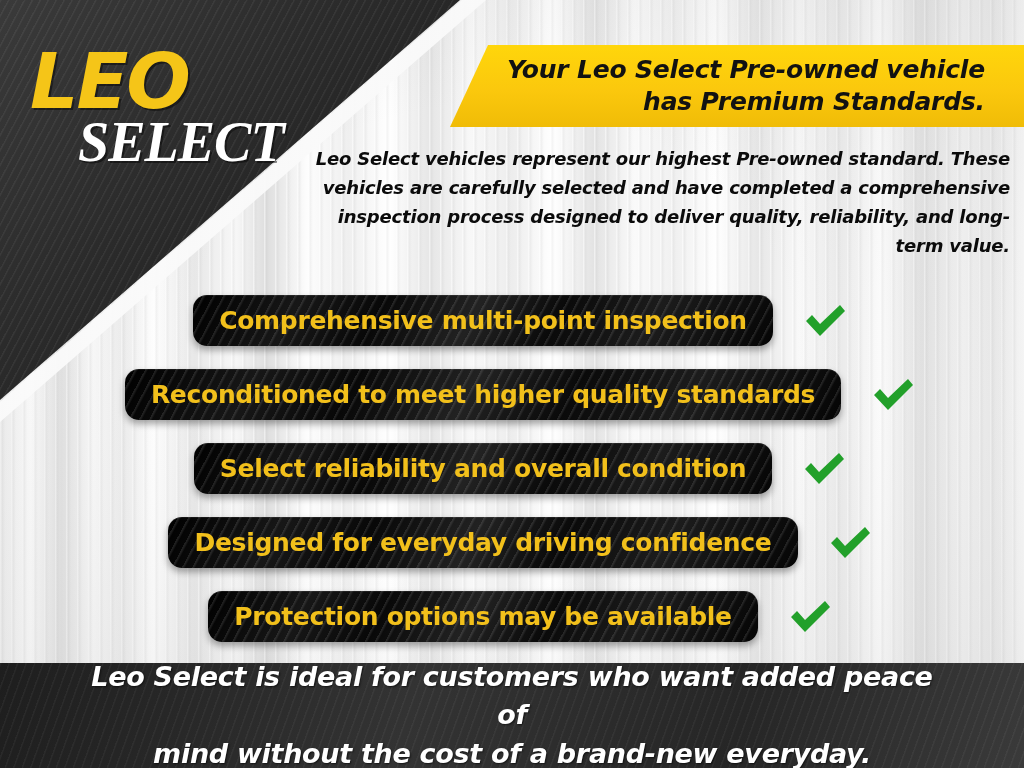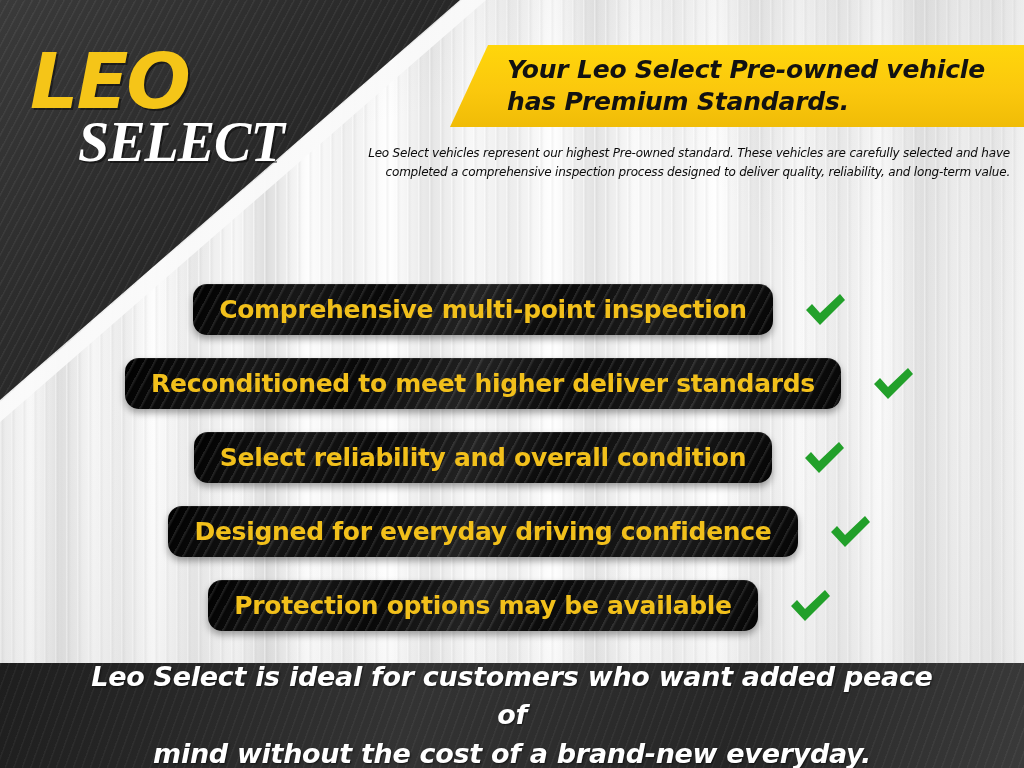--- a/index.html
+++ b/index.html
@@ -122,53 +122,53 @@
     align-items: center;
     justify-content: center;
   }
   .banner-text {
     font-family: "DejaVu Sans", sans-serif;
     font-style: italic;
     font-weight: bold;
     font-size: 25px;
     line-height: 1.28;
     color: #121212;
-    text-align: left;
+    text-align: right;
     padding: 0 18px 0 36px;
     letter-spacing: -0.2px;
   }
 
   
   .description {
     position: absolute;
     left: 310px;
     top: 144px;
     width: 700px;
     text-align: right;
     font-family: "DejaVu Sans", sans-serif;
     font-style: italic;
-    font-weight: normal;
-    font-size: 12px;
+    font-weight: bold;
+    font-size: 18px;
     line-height: 1.62;
     color: #0b0b0b;
     z-index: 5;
     letter-spacing: -0.2px;
   }
 
   
   .features {
     position: absolute;
     left: 0;
     top: 272px;
     width: 1024px;
     z-index: 4;
   }
   .feature-row {
     display: flex;
-    align-items: center;
+    align-items: flex-end;
     justify-content: center;
     height: 74px;
     padding-left: 20px;
   }
   .pill {
     position: relative;
     border-radius: 14px;
     padding: 13px 26px;
     background:
       linear-gradient(118deg, #000000 0%, #171717 18%, #080808 32%, #222222 48%,
@@ -271,21 +271,21 @@
       <div class="pill">
         <span class="pill-label">Comprehensive multi-point inspection</span>
       </div>
       <svg class="check" viewBox="0 0 52 52">
         <path d="M7 27 L13 21 L21 30 L41 11 L46 17 L21 42 Z" fill="#22A02A"></path>
       </svg>
     </div>
 
     <div class="feature-row">
       <div class="pill">
-        <span class="pill-label">Reconditioned to meet higher deliver standards</span>
+        <span class="pill-label">Reconditioned to meet higher quality standards</span>
       </div>
       <svg class="check" viewBox="0 0 52 52">
         <path d="M7 27 L13 21 L21 30 L41 11 L46 17 L21 42 Z" fill="#22A02A"></path>
       </svg>
     </div>
 
     <div class="feature-row">
       <div class="pill">
         <span class="pill-label">Select reliability and overall condition</span>
       </div>

